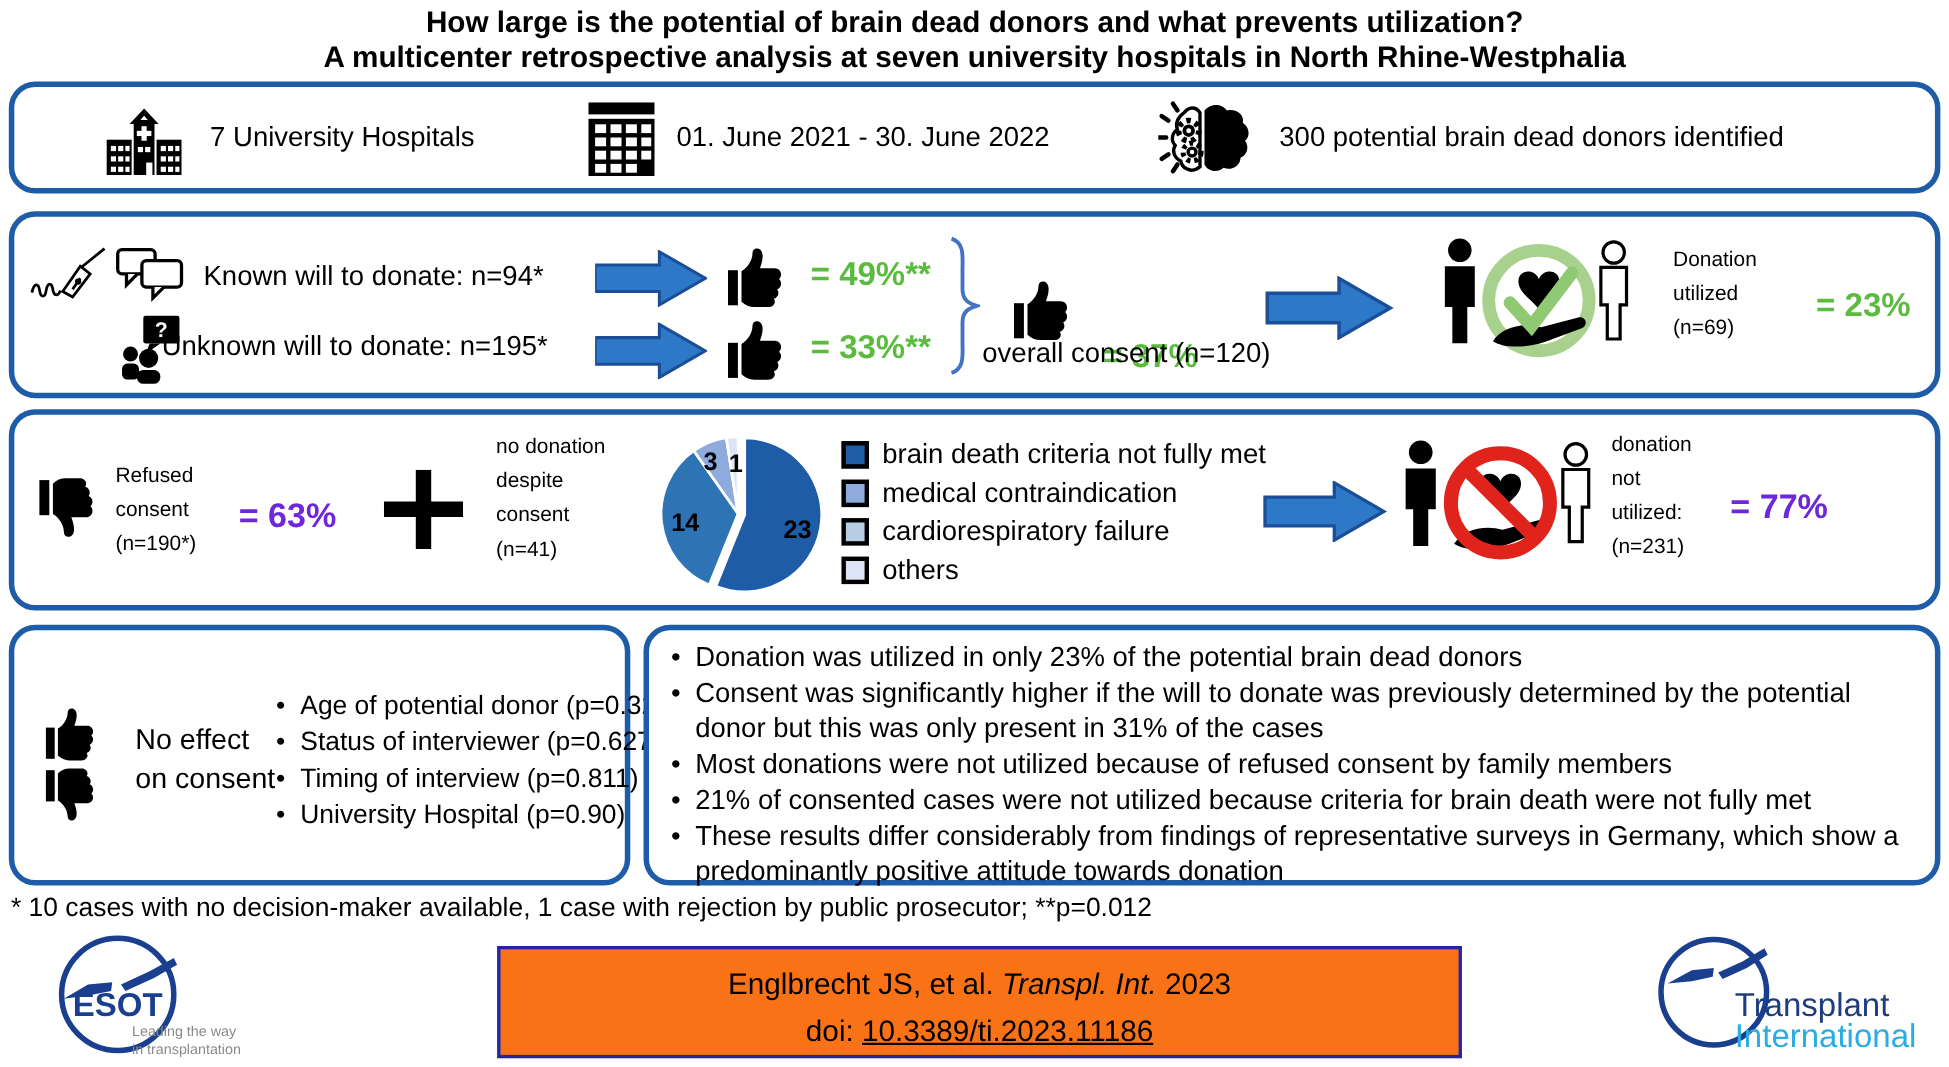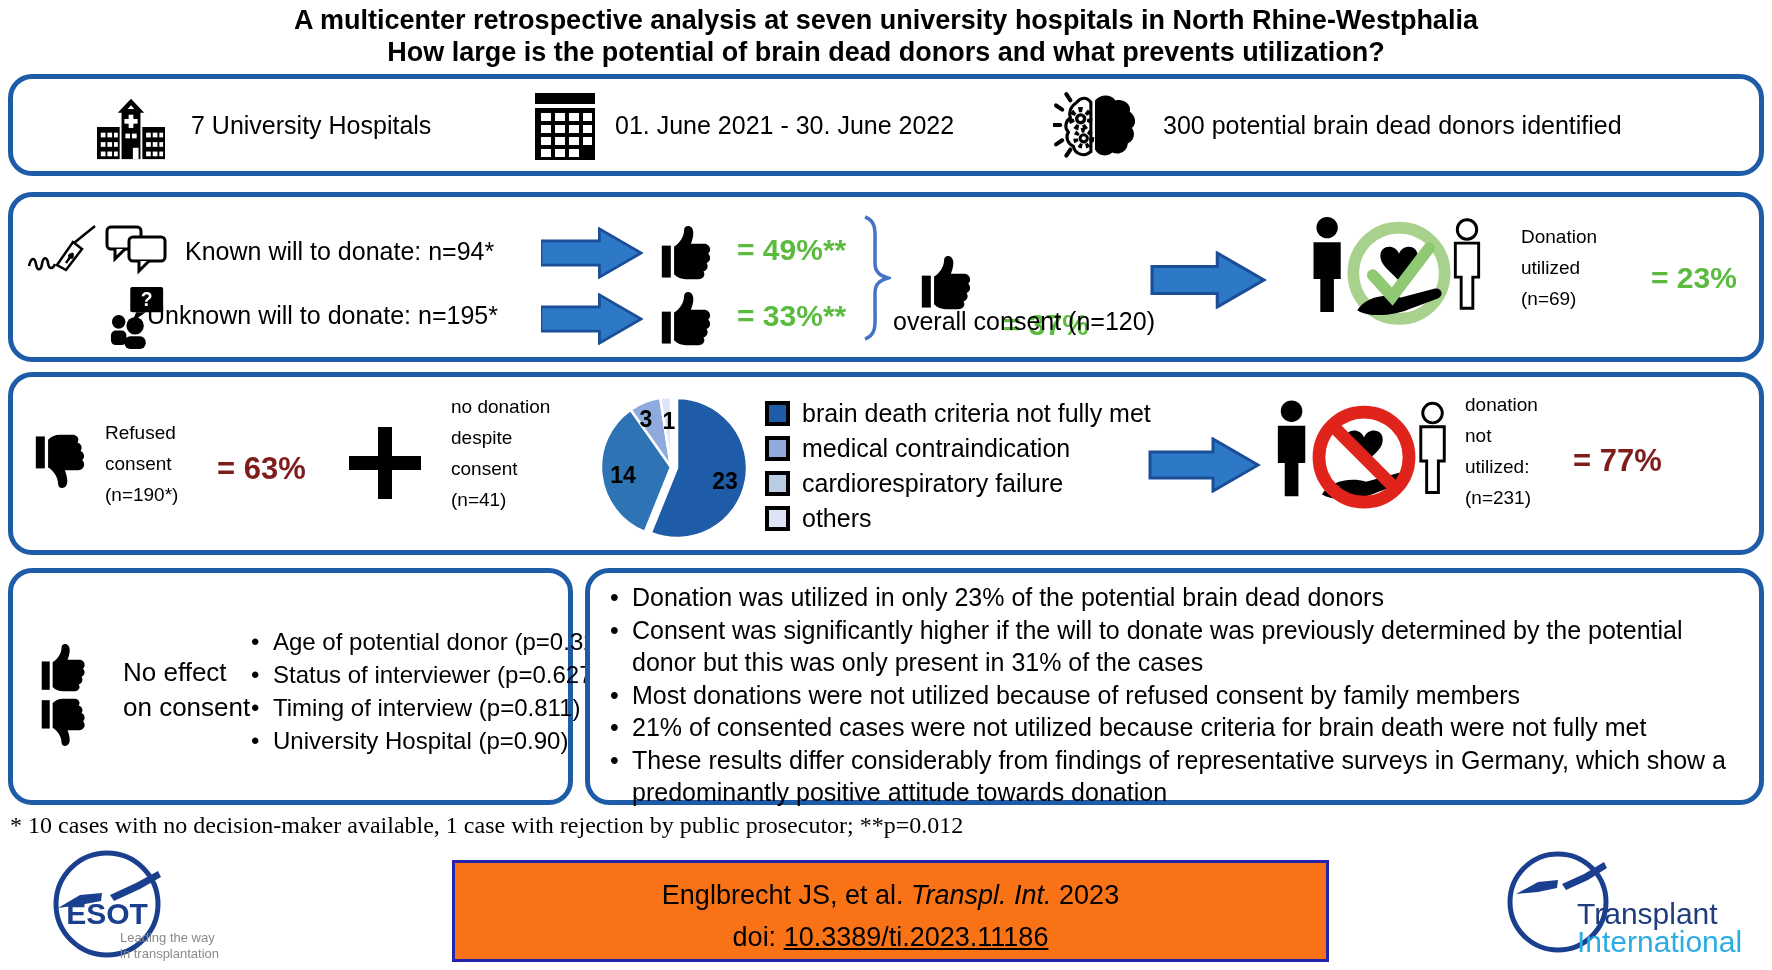--- a/index.html
+++ b/index.html
@@ -3,40 +3,40 @@
 <meta charset="utf-8">
 <style>
   html,body{margin:0;padding:0;background:#fff;}
   #canvas{position:relative;width:1772px;height:970px;background:#fff;
           font-family:"Liberation Sans",sans-serif;color:#000;overflow:hidden;}
   .abs{position:absolute;}
   .title{width:100%;text-align:center;font-weight:bold;font-size:27px;line-height:32px;top:4px;}
   .bluebox{border:5px solid #1F5CA8;border-radius:24px;background:#fff;box-sizing:border-box;}
   .lbl{font-size:19px;line-height:31px;white-space:pre-line;}
   .rate-green{color:#5BBB3F;font-weight:bold;font-size:30px;white-space:nowrap;}
-  .rate-red{color:#7f1d1d;font-weight:bold;font-size:31px;white-space:nowrap;}
+  .rate-red{color:#6d28d9;font-weight:bold;font-size:31px;white-space:nowrap;}
   .thumb{width:54px;height:56px;fill:#000;}
   .thumb.down{transform:scaleY(-1);}
   
   .legend-row{position:absolute;left:752px;display:flex;align-items:center;gap:12px;}
   .swatch{width:25px;height:25px;border:4px solid #000;box-sizing:border-box;flex:0 0 auto;}
   .sw0{background:#1F5CA8;} .sw1{background:#8FAADC;} .sw2{background:#B8CCE4;} .sw3{background:#DCE4F5;}
   .legend-row span{font-size:25px;white-space:nowrap;}
   
   ul.blist{list-style:none;margin:0;padding:0;}
   ul.blist li{position:relative;padding-left:28px;font-size:24px;line-height:33px;}
   ul.blist li::before{content:"\2022";position:absolute;left:6px;}
   ul.blist.nowrap li{white-space:nowrap;}
   ul.blist.findings li{font-size:25px;line-height:32.5px;}
   .pie-num{font-weight:bold;font-size:23px;fill:#000;}
   .citebox{border:3px solid #2323AC;background:#f97316;text-align:center;box-sizing:border-box;}
   .citeline1{font-size:27px;margin-top:12px;line-height:40px;}
   .citeline2{font-size:27px;line-height:44px;}
   .doi{text-decoration:underline;}
-  .footnote{font-size:24px;font-family:Liberation Serif, serif;}
+  .footnote{font-size:24px;}
 </style>
 </head>
 <body>
 
 <div id="canvas">
 
   <svg width="0" height="0" style="position:absolute">
     <defs>
       <symbol id="sym-thumb" viewBox="0 0 66 68">
         <rect x="1" y="25" width="11" height="39"></rect>
@@ -50,22 +50,22 @@
         <path d="M95,42 C91,31 74,33 76,46 C77,55 88,61 95,70 C102,61 113,55 114,46 C116,33 99,31 95,42 Z"></path>
         <path d="M52,100 C60,87 80,82 97,87 L131,78 C139,76 142,85 135,88 L108,98 C90,106 64,108 52,100 Z"></path>
       </symbol>
       <symbol id="sym-arrow" viewBox="0 0 110 56">
         <polygon points="0,15 63,15 63,2 108,28 63,54 63,41 0,41" fill="#2E79C7" stroke="#1A4E96" stroke-width="3"></polygon>
       </symbol>
     </defs>
   </svg>
 
   <div class="abs title">
+    <div>How large is the potential of brain dead donors and what prevents utilization?</div>
     <div>A multicenter retrospective analysis at seven university hospitals in North Rhine-Westphalia</div>
-    <div>How large is the potential of brain dead donors and what prevents utilization?</div>
   </div>
 
   <div class="abs bluebox" style="left:8px;top:74px;width:1756px;height:102px;">
     <div style="position:absolute;left:78px;top:14px;">
       <svg width="80" height="68" viewBox="0 0 84 72" fill="#000">
         <path d="M28,21 L42,6 L56,21 L49,21 L42,13 L35,21 Z"></path>
         <rect x="32" y="17" width="20" height="53"></rect>
         <rect x="39.5" y="23" width="5" height="14" fill="#fff"></rect>
         <rect x="35" y="27.5" width="14" height="5" fill="#fff"></rect>
         <rect x="36" y="43" width="5" height="5" fill="#fff"></rect>

